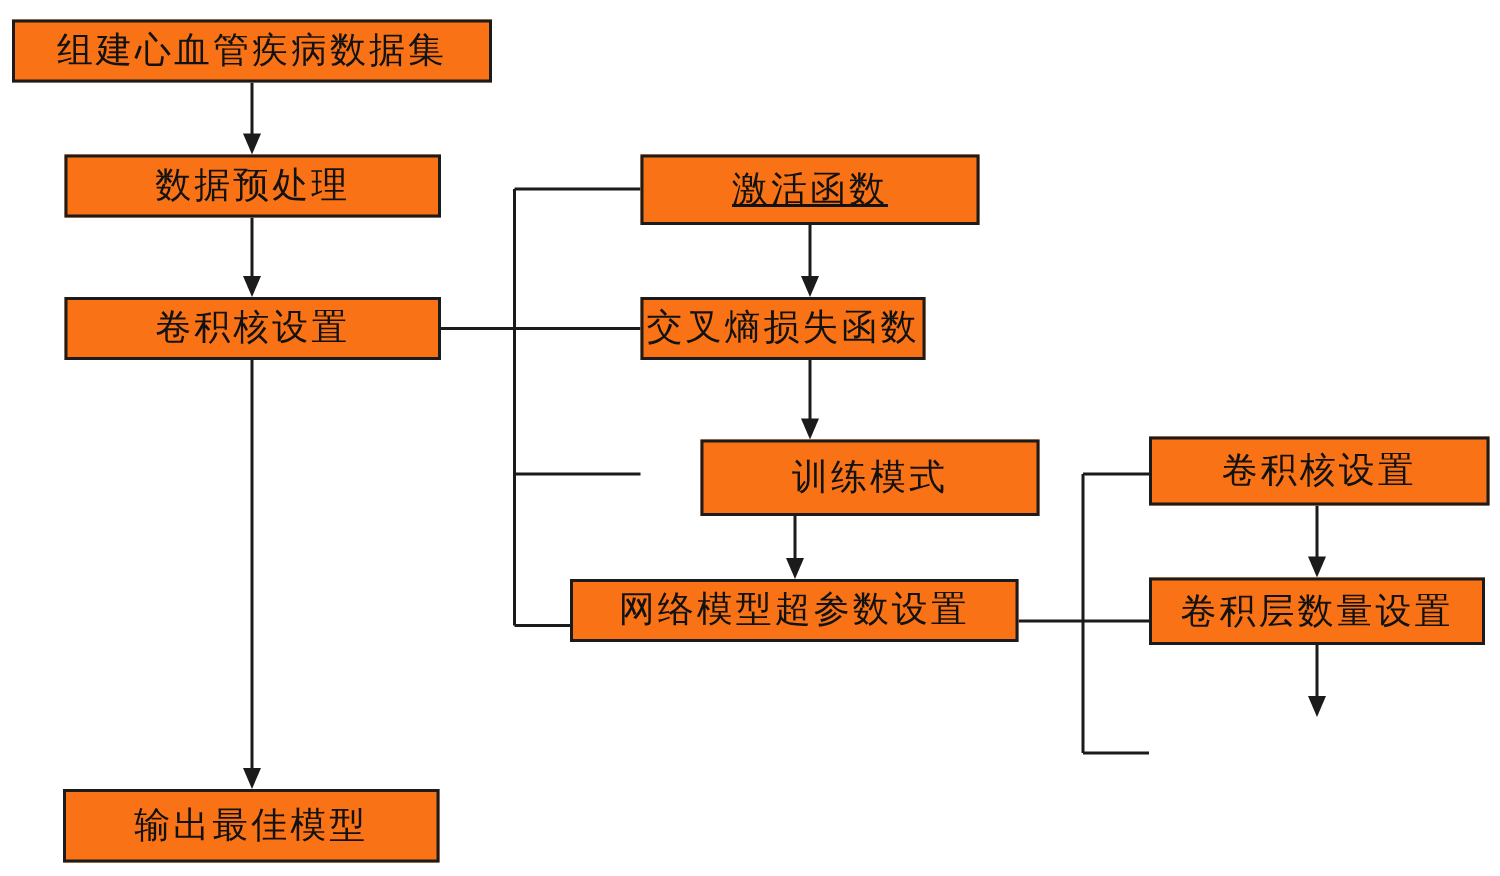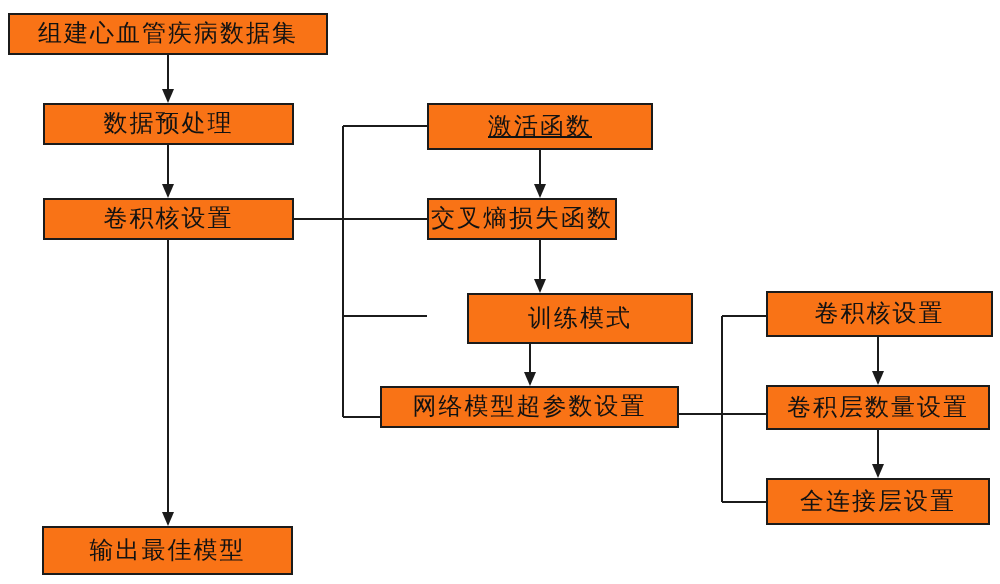--- a/index.html
+++ b/index.html
@@ -138,17 +138,14 @@
   </div>
 
   <div class="node f22" style="left:766px; top:291px; width:227px; height:46px;">
     <span>卷积核设置</span>
   </div>
 
   <div class="node f22" style="left:766px; top:385px; width:224px; height:45px;">
     <span>卷积层数量设置</span>
   </div>
 
-  <div class="node f22" style="left:766px; top:478px; width:224px; height:47px;">
-    <span>全连接层设置</span>
-  </div>
 
 </div>
 
 </body></html>

